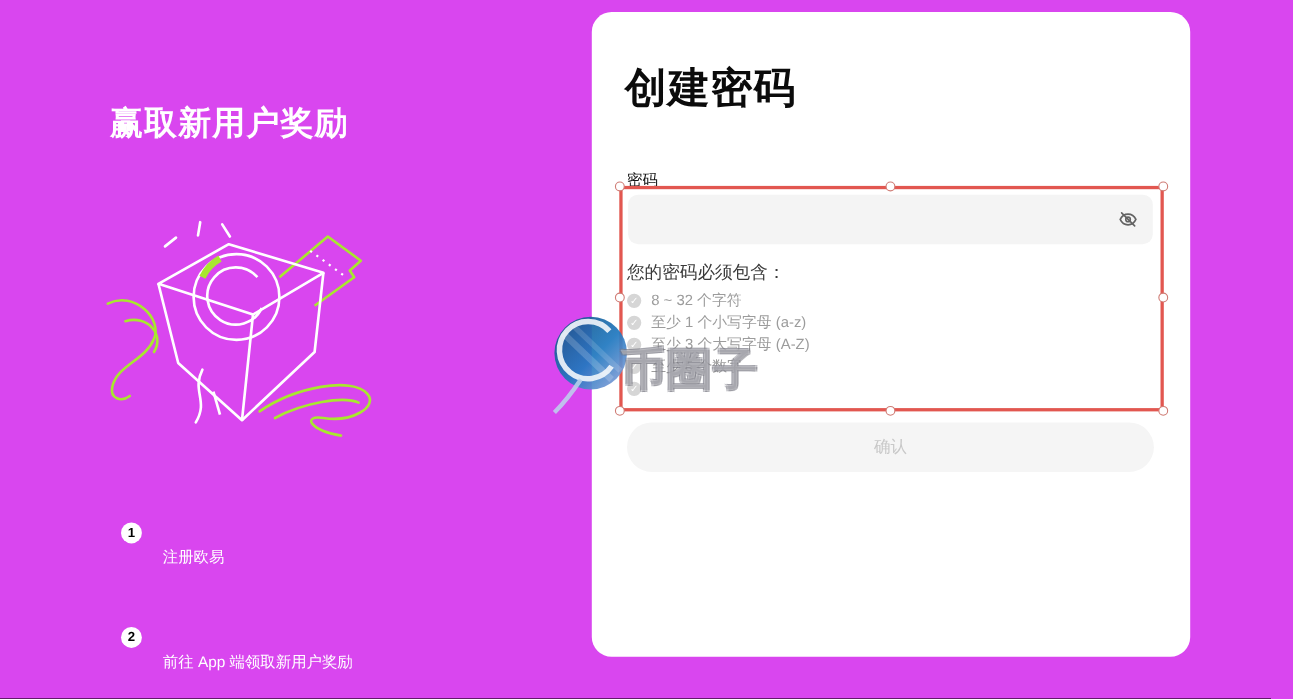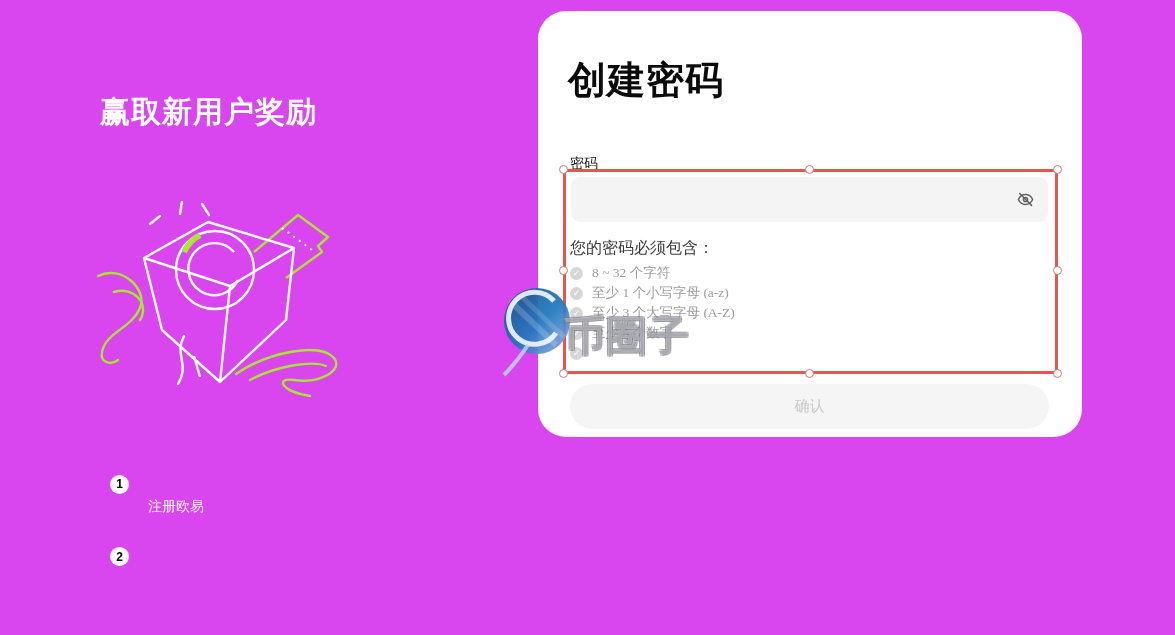--- a/index.html
+++ b/index.html
@@ -17,22 +17,22 @@
   .step-row { display: flex; align-items: center; margin-bottom: 31px; }
   .step-circle {
     width: 19px; height: 19px; border-radius: 50%; background: #fff;
     color: #000; font-size: 12px; font-weight: 700;
     display: flex; align-items: center; justify-content: center; flex: 0 0 19px;
   }
   .step-label { color: #fff; font-size: 14px; margin-left: 19px; white-space: nowrap; margin-top: 46px; }
 
   
   .card {
-    position: absolute; left: 538px; top: 11px; width: 544px; height: 426px;
-    background: #fff; border-radius: 28px; font-family: Liberation Serif, serif;
+    position: absolute; left: 538px; top: 11px; width: 544px; height: 586px;
+    background: #fff; border-radius: 18px;
   }
   .card-title {
     position: absolute; left: 30px; top: 44px;
     color: #0b0b0b; font-size: 38px; font-weight: 900; letter-spacing: 1px;
   }
   .password-label { position: absolute; left: 32px; top: 144px; font-size: 14px; color: #161616; text-align: right; }
   .password-input-wrap {
     position: absolute; left: 33px; top: 166px; width: 477px; height: 45px;
     background: #f4f4f4; border-radius: 9px;
     display: flex; align-items: center; padding: 0 13px 0 14px;
@@ -127,20 +127,21 @@
     <path d="M96 178 C 86 198 102 206 90 226" stroke="#fff" stroke-width="2.4" stroke-linecap="round"></path>
   </svg>
 
   <div class="steps">
     <div class="step-row">
       <span class="step-circle">1</span>
       <span class="step-label">注册欧易</span>
     </div>
     <div class="step-row">
       <span class="step-circle">2</span>
+      <span class="step-label">前往 App 端领取新用户奖励</span>
     </div>
   </div>
 
   <div class="card">
     <h1 class="card-title">创建密码</h1>
 
     <label class="password-label">密码</label>
 
     <div class="password-input-wrap">
       <input class="password-input" type="password" placeholder="" style="">

